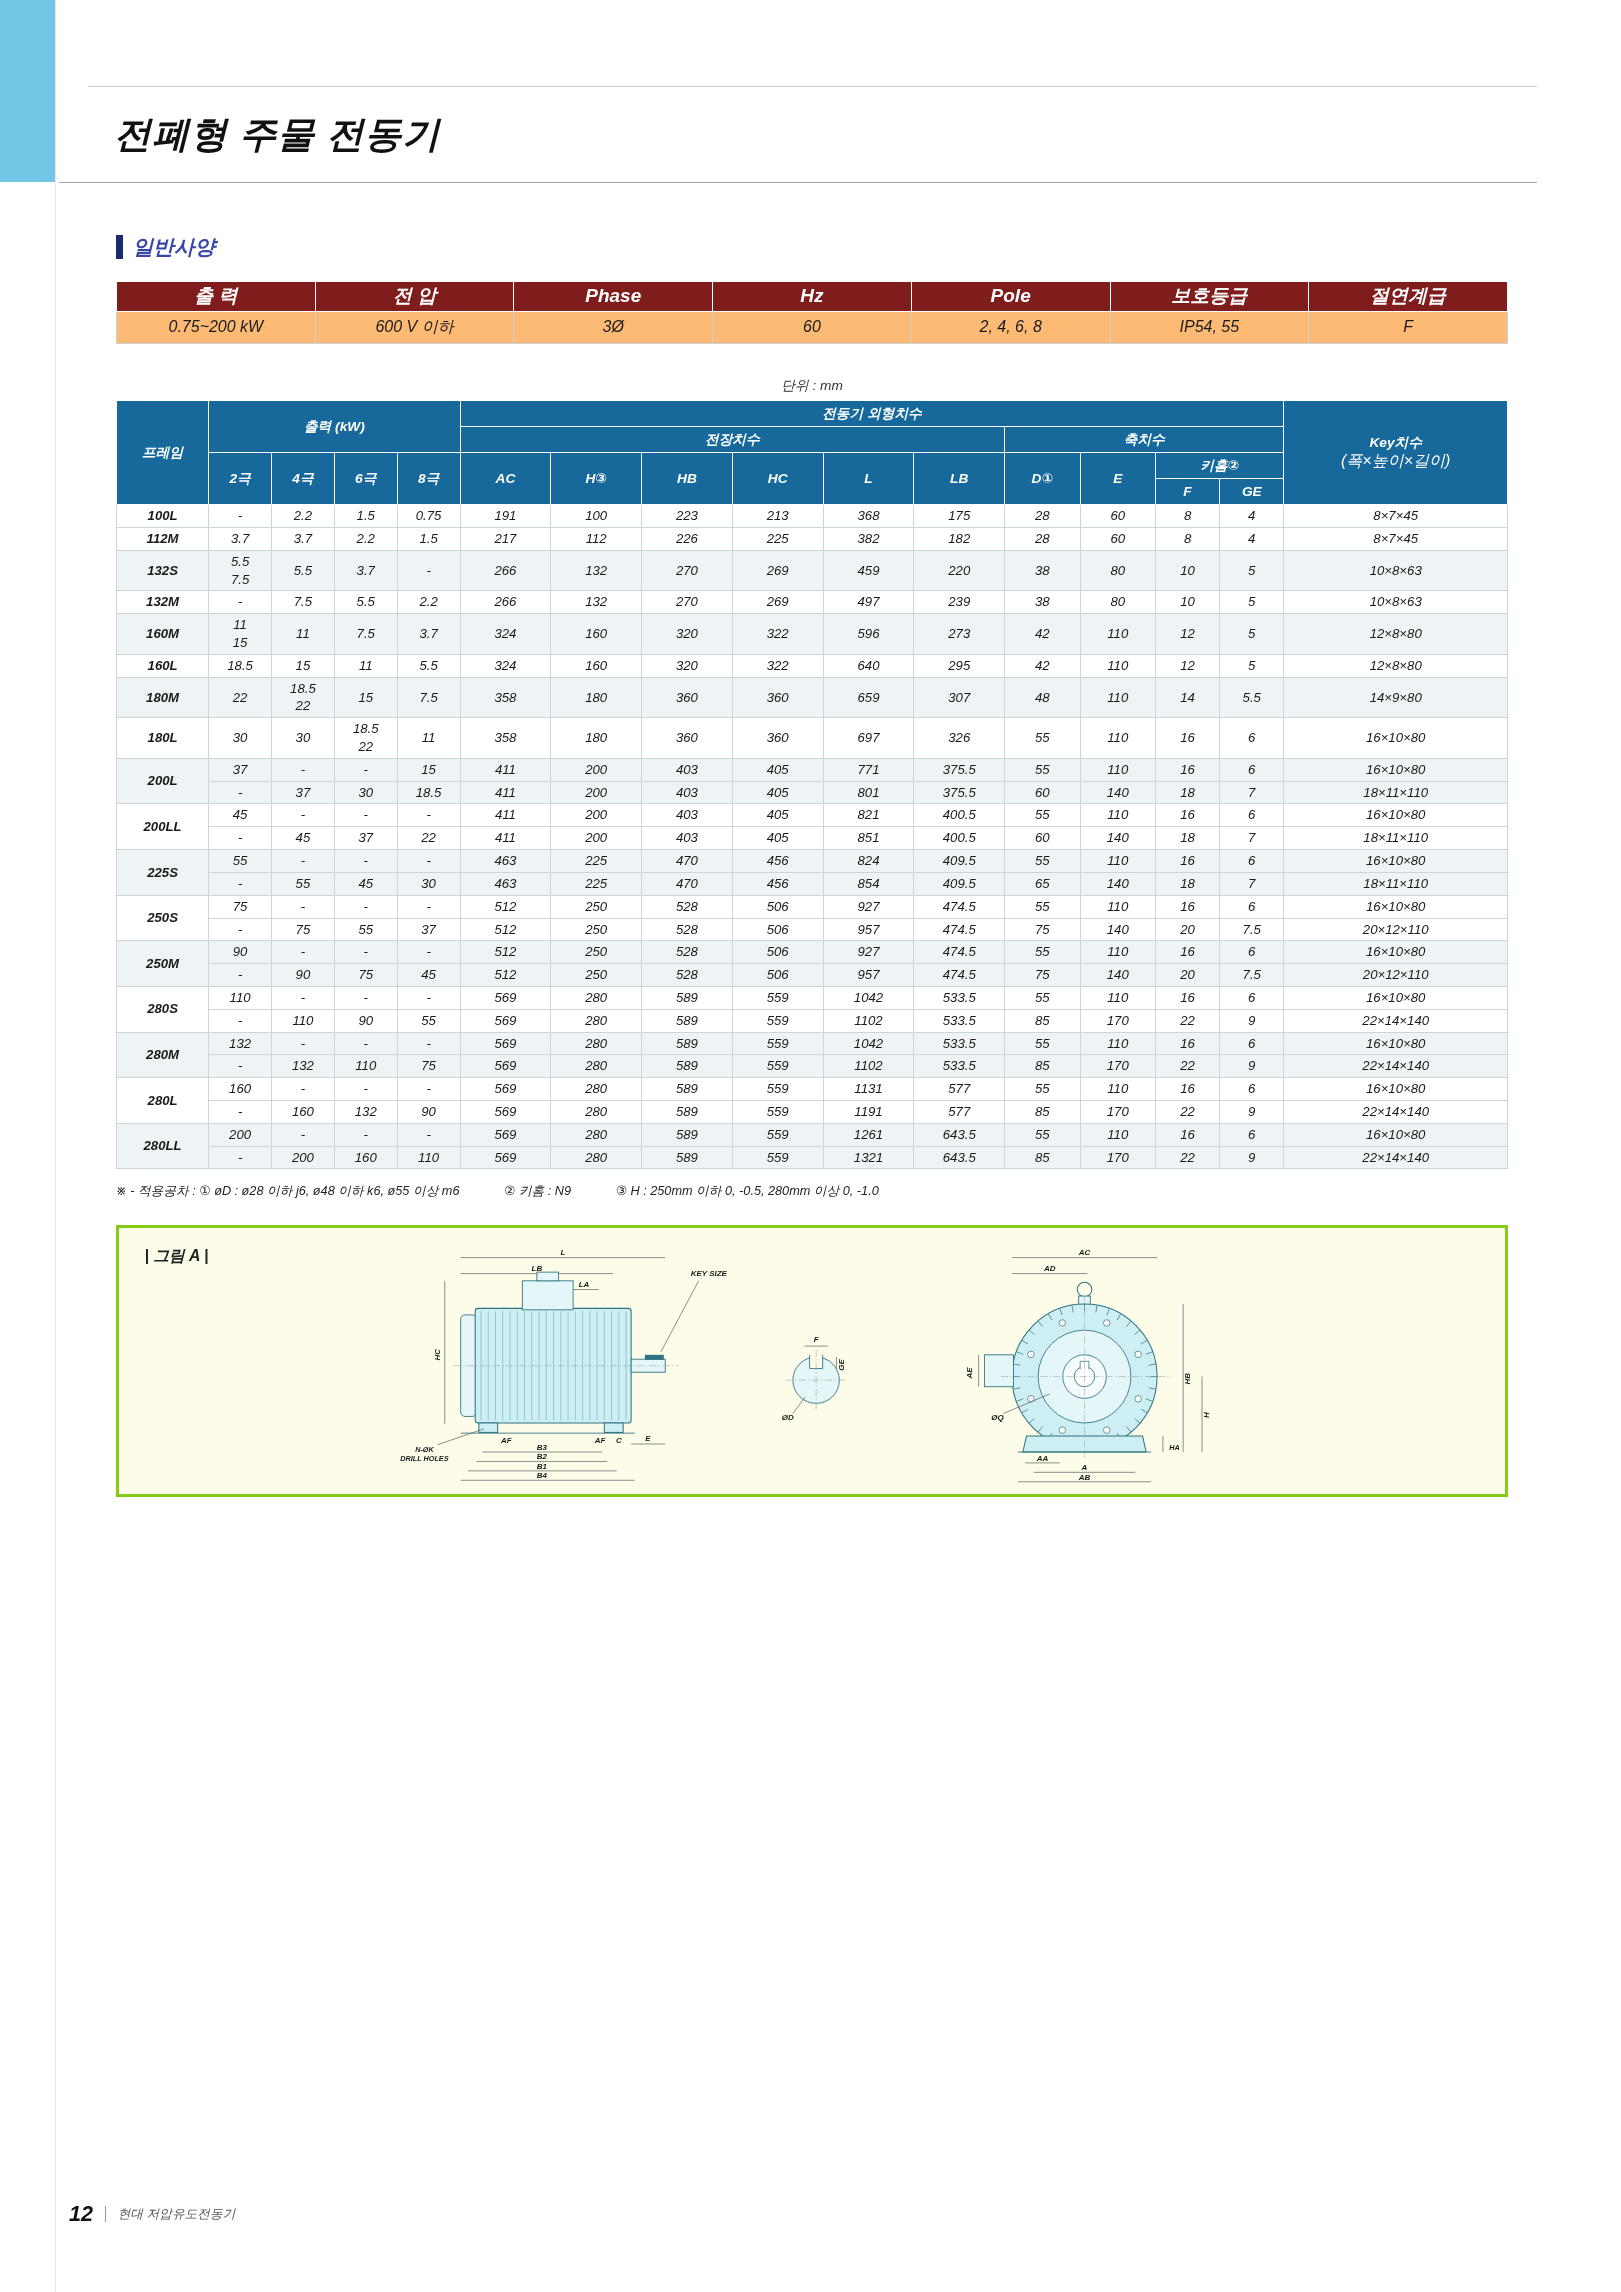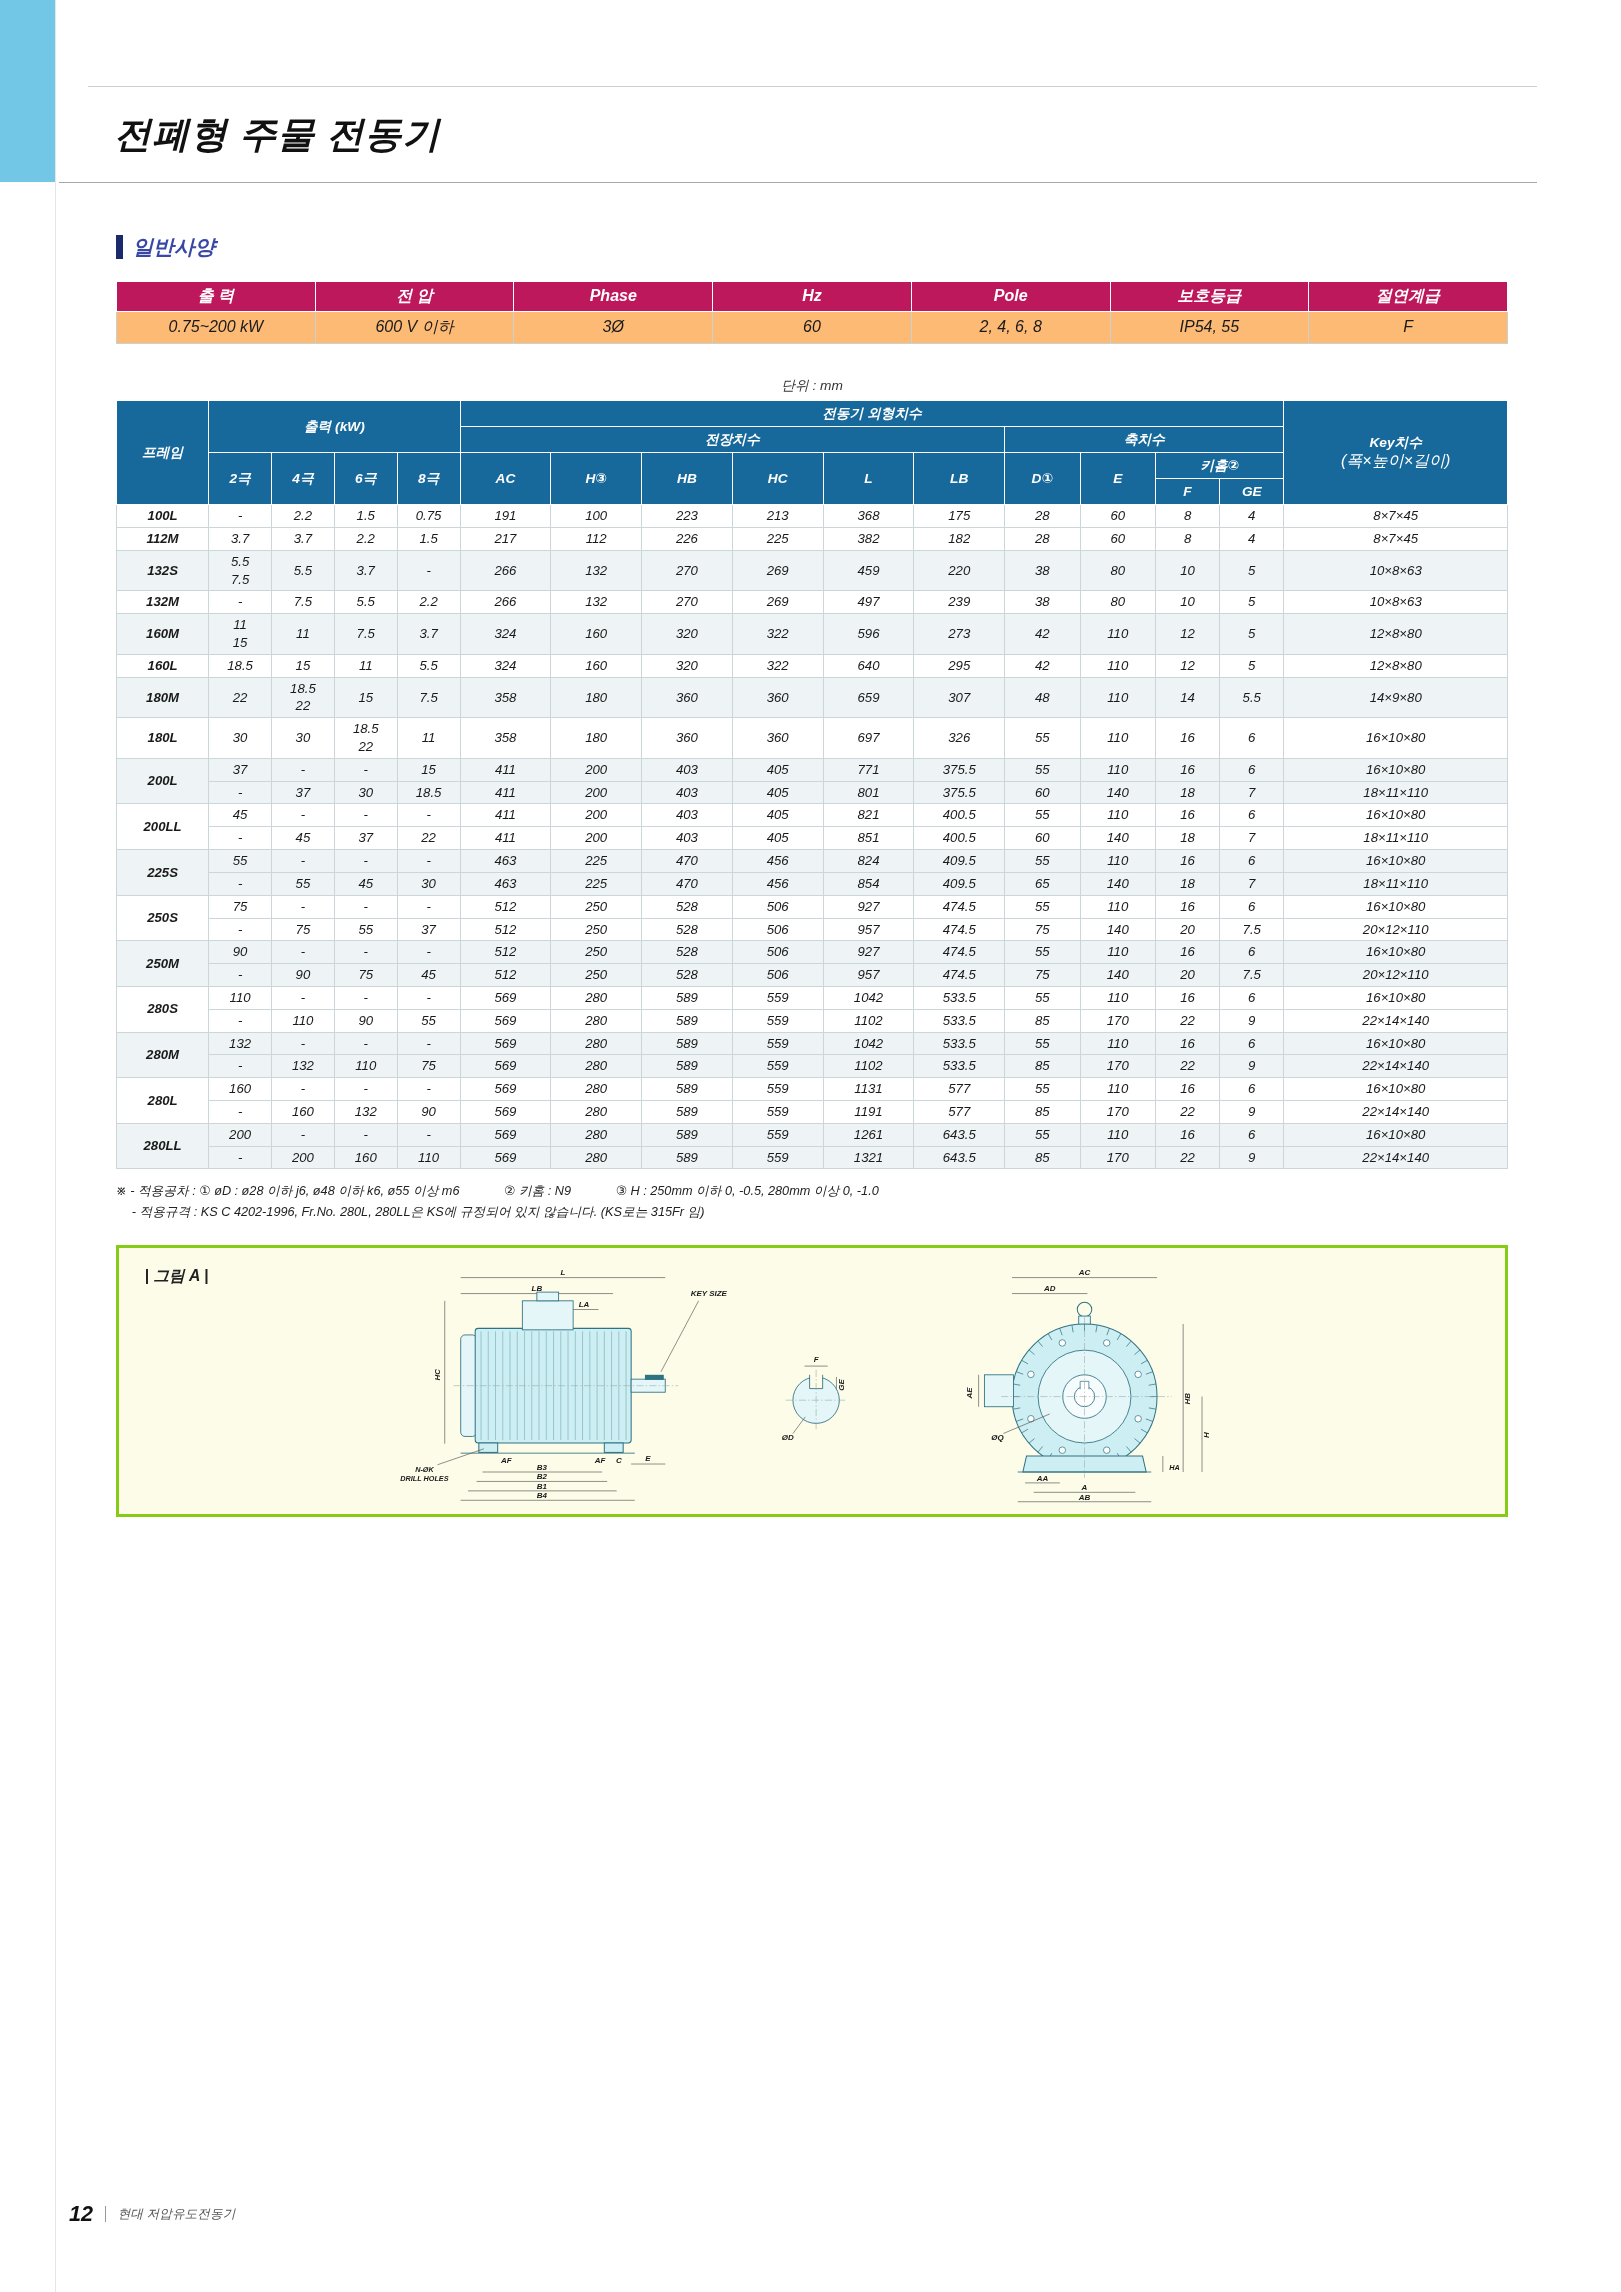--- a/index.html
+++ b/index.html
@@ -15,21 +15,21 @@
 
   .content { position:absolute; left:116px; top:233px; width:1392px; }
 
   .section-header { display:flex; align-items:center; margin-bottom:19.6px; }
   .section-bar { width:6.9px; height:23.5px; background:#1b2a6b; margin-right:9.8px; }
   .section-title { color:#3947a5; font-size:20.6px; font-weight:bold;text-align:center; }
 
   table { border-collapse:collapse; table-layout:fixed; width:100%; }
 
   table.spec { margin-bottom:33px; border:1px solid #a9bcc2; }
-  table.spec th { background:#be185d; color:#fff; font-size:16px; font-weight:bold; height:30px; border:1px solid #ffffff;text-align:center; }
+  table.spec th { background:#7f1d1d; color:#fff; font-size:19px; font-weight:bold; height:30px; border:1px solid #ffffff;text-align:center; }
   table.spec td { text-align:center; font-size:16px; height:32px; border:1px solid #c8d2d4; background:#fdba74; }
 
   .unit-note { text-align:center; font-size:13.7px; color:#333; margin-bottom:5.9px; }
 
   table.dims { border:1px solid #a9bcc2; }
   table.dims th { background:#17699b; color:#fff; font-size:13.7px; font-weight:bold; border:1px solid #ffffff; padding:3.9px 2px; line-height:1.25; }
   table.dims th .sub { font-size:16px; font-weight:normal; }
   table.dims td { text-align:center; font-size:13.2px; border:1px solid #ccd5d7; padding:2px 2px; line-height:1.35; white-space:pre-line; background:#fff; }
   table.dims td.frame-cell { font-weight:bold; }
   table.dims tr.alt td { background:#eef4f5; }
@@ -620,21 +620,20 @@
           </tr>
         </tbody>
     </table>
 
     <div class="notes">
       <div class="note-line">
         <span>※ - 적용공차 : ① øD : ø28 이하 j6, ø48 이하 k6, ø55 이상 m6</span>
         <span class="gap">② 키홈 : N9</span>
         <span class="gap">③ H : 250mm 이하 0, -0.5, 280mm 이상 0, -1.0</span>
       </div>
-      <div class="note-line indent">- 적용규격 : KS C 4202-1996, Fr.No. 280L, 280LL은 KS에 규정되어 있지 않습니다. (KS로는 315Fr 임)</div>
     </div>
 
     <div class="figure-box">
       <div class="figure-label">| 그림 A |</div>
 
       <svg viewBox="75 0 1120 335" preserveAspectRatio="xMidYMid meet">
         <style>
           text { font-family:"Liberation Sans","DejaVu Sans",sans-serif; font-size:11px; fill:#1a1a1a; text-anchor:middle; font-weight:bold; }
           .dim { stroke:#555; stroke-width:0.9; }
           .cl { stroke:#9aa; stroke-width:0.8; stroke-dasharray:10 3 2 3; }

